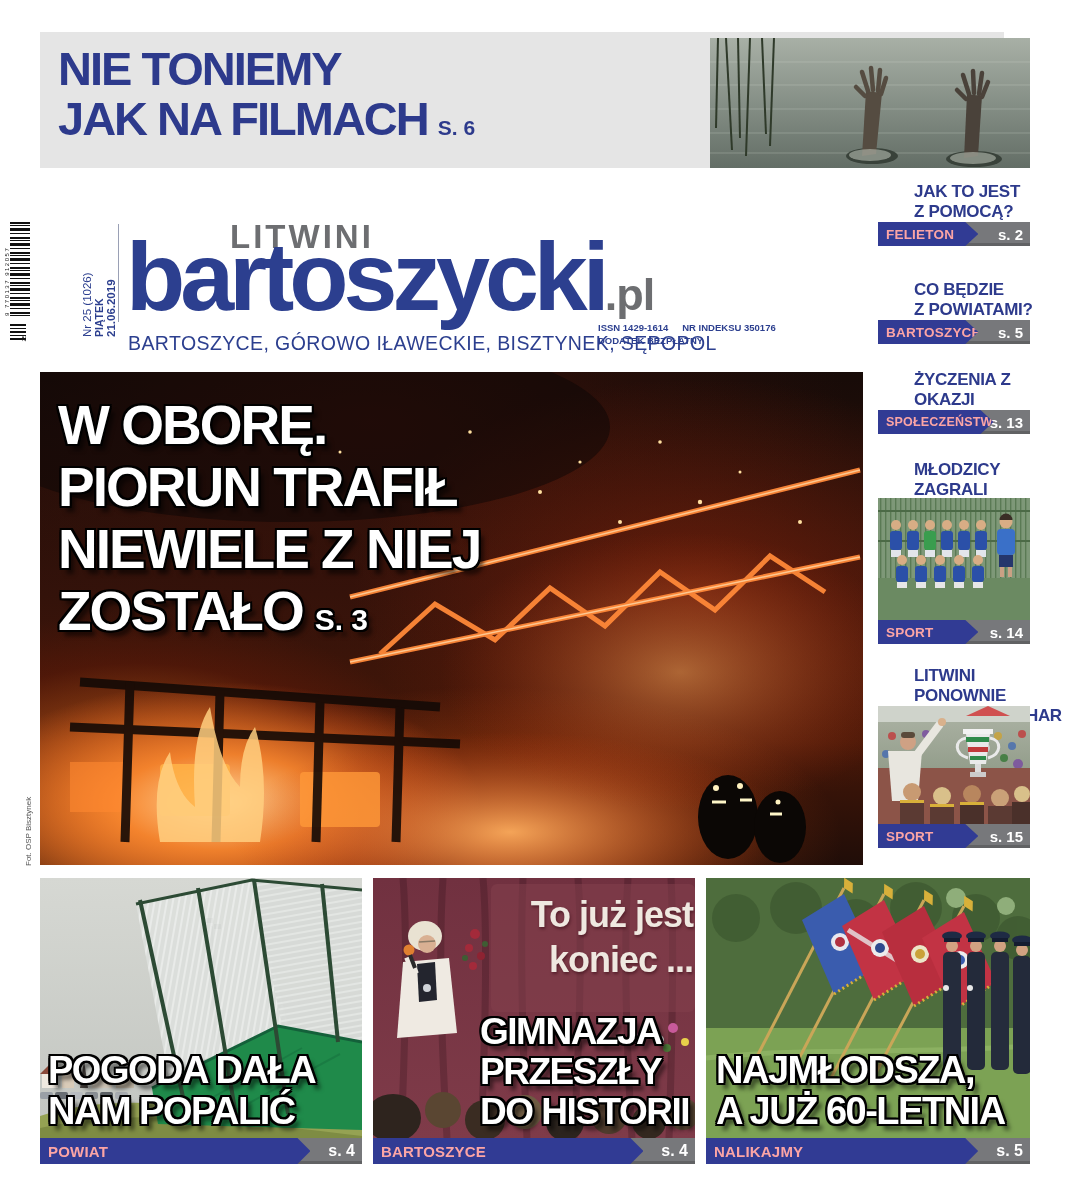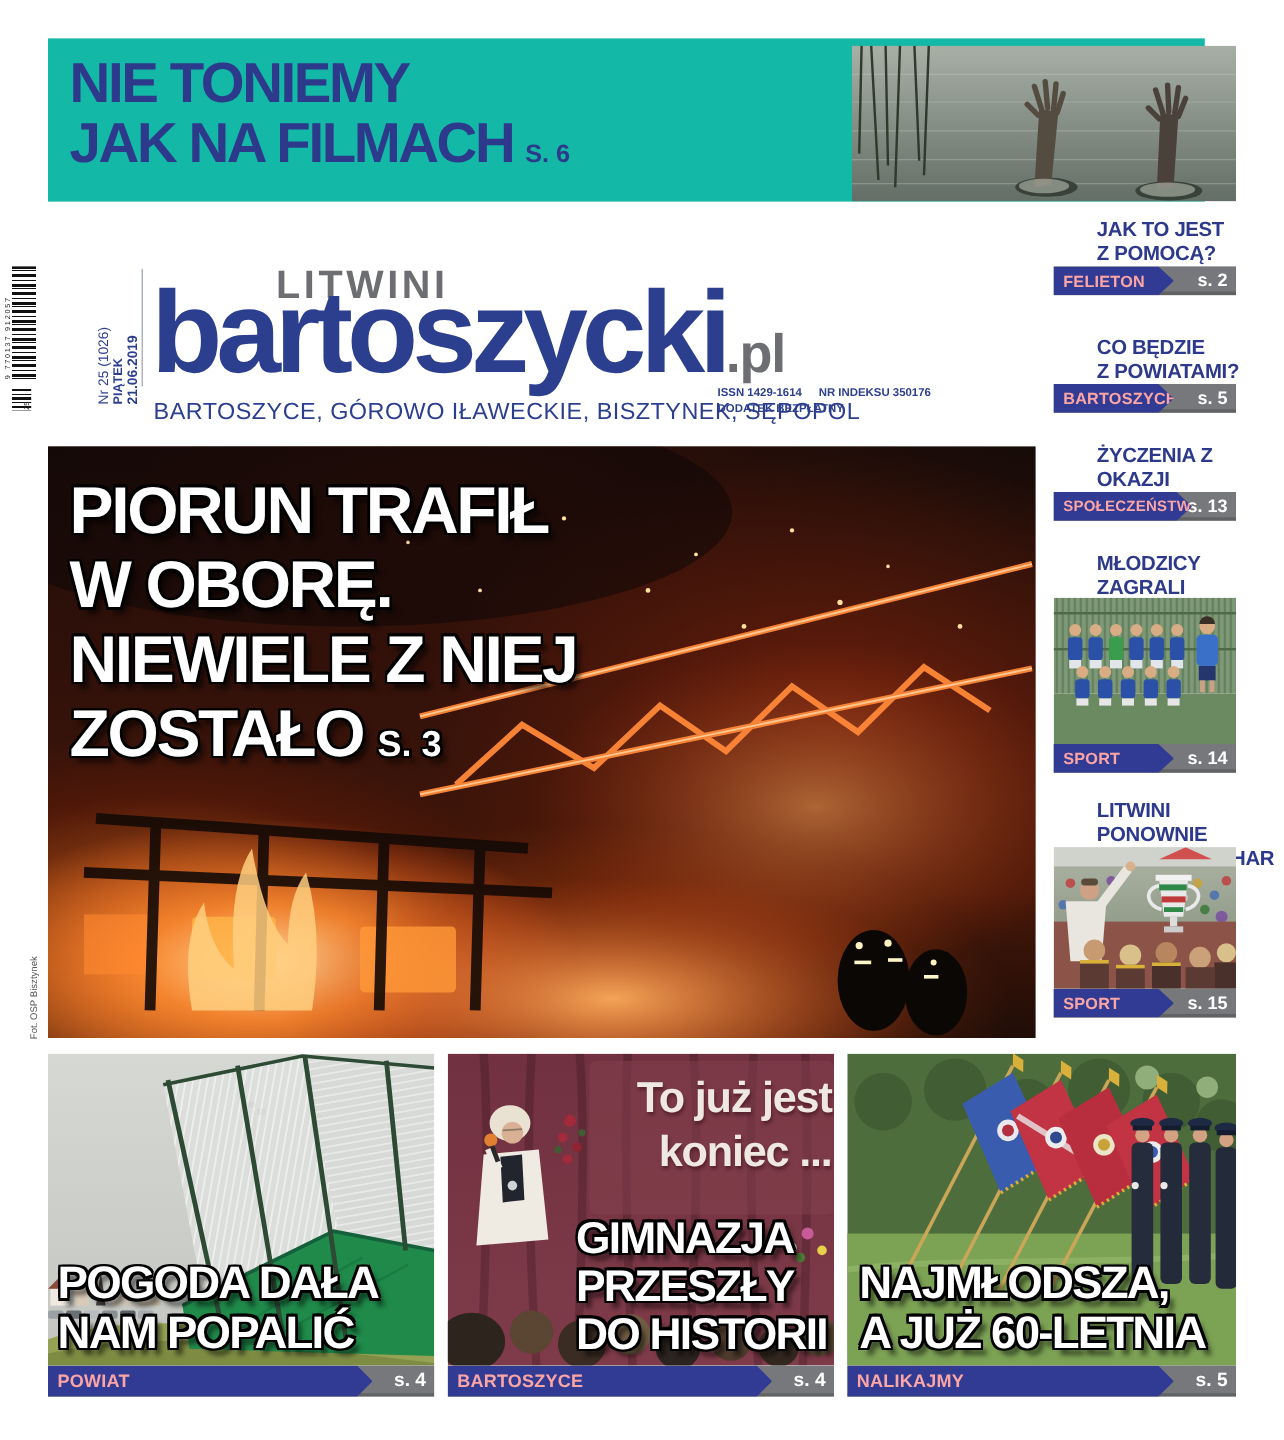--- a/index.html
+++ b/index.html
@@ -2,21 +2,21 @@
 <html><head>
 <meta charset="utf-8">
 <style>
   * { margin:0; padding:0; box-sizing:border-box; }
   html,body { width:1070px; height:1200px; background:#fff; overflow:hidden;
     font-family:"Liberation Sans","DejaVu Sans",sans-serif; }
   #page { position:relative; width:1070px; height:1200px; background:#fff; }
   .abs { position:absolute; }
 
   
-  .top-banner { left:40px; top:32px; width:964px; height:136px; background:#14b8a6; }
+  .top-banner { left:40px; top:32px; width:964px; height:136px; background:#e5e5e5; }
   .top-headline { left:18px; top:12px; color:#2d3a8c; font-weight:700; font-size:47px;
     line-height:1.06; letter-spacing:-2px; }
   .top-pageref { font-size:21px; letter-spacing:0; margin-left:10px; font-weight:700; }
   .banner-photo { left:670px; top:6px; width:320px; height:130px; overflow:hidden; }
 
   
   .promo { left:40px; top:178px; width:820px; height:35px; border-top:2px solid #1a1a1a;
     border-bottom:2px solid #1a1a1a; display:flex; align-items:center; justify-content:center;
     gap:7px; color:#111; }
   .promo .t { font-size:16.5px; font-weight:600; letter-spacing:-.3px; }
@@ -232,22 +232,22 @@
             <path d="M700 428 h12"></path>
             <path d="M730 442 h12"></path>
           </g>
         <circle cx="676" cy="416" r="3" fill="#fff2c0"></circle>
           <circle cx="700" cy="414" r="3" fill="#fff2c0"></circle>
           <circle cx="738" cy="430" r="2.5" fill="#fff2c0"></circle>
       </g>
     </svg>
   </div>
   <div class="abs main-headline outl">
+    <div>W OBORĘ.</div>
     <div>PIORUN TRAFIŁ</div>
-    <div>W OBORĘ.</div>
     <div>NIEWIELE Z NIEJ</div>
     <div><span>ZOSTAŁO</span><span class="main-pageref">S. 3</span></div>
   </div>
   <div class="abs rot photo-credit">Fot. OSP Bisztynek</div>
 
   <div class="abs sidebar">
 
     <div class="sb-title" style="top:0">
       <div>JAK TO JEST</div>
       <div>Z POMOCĄ?</div>

